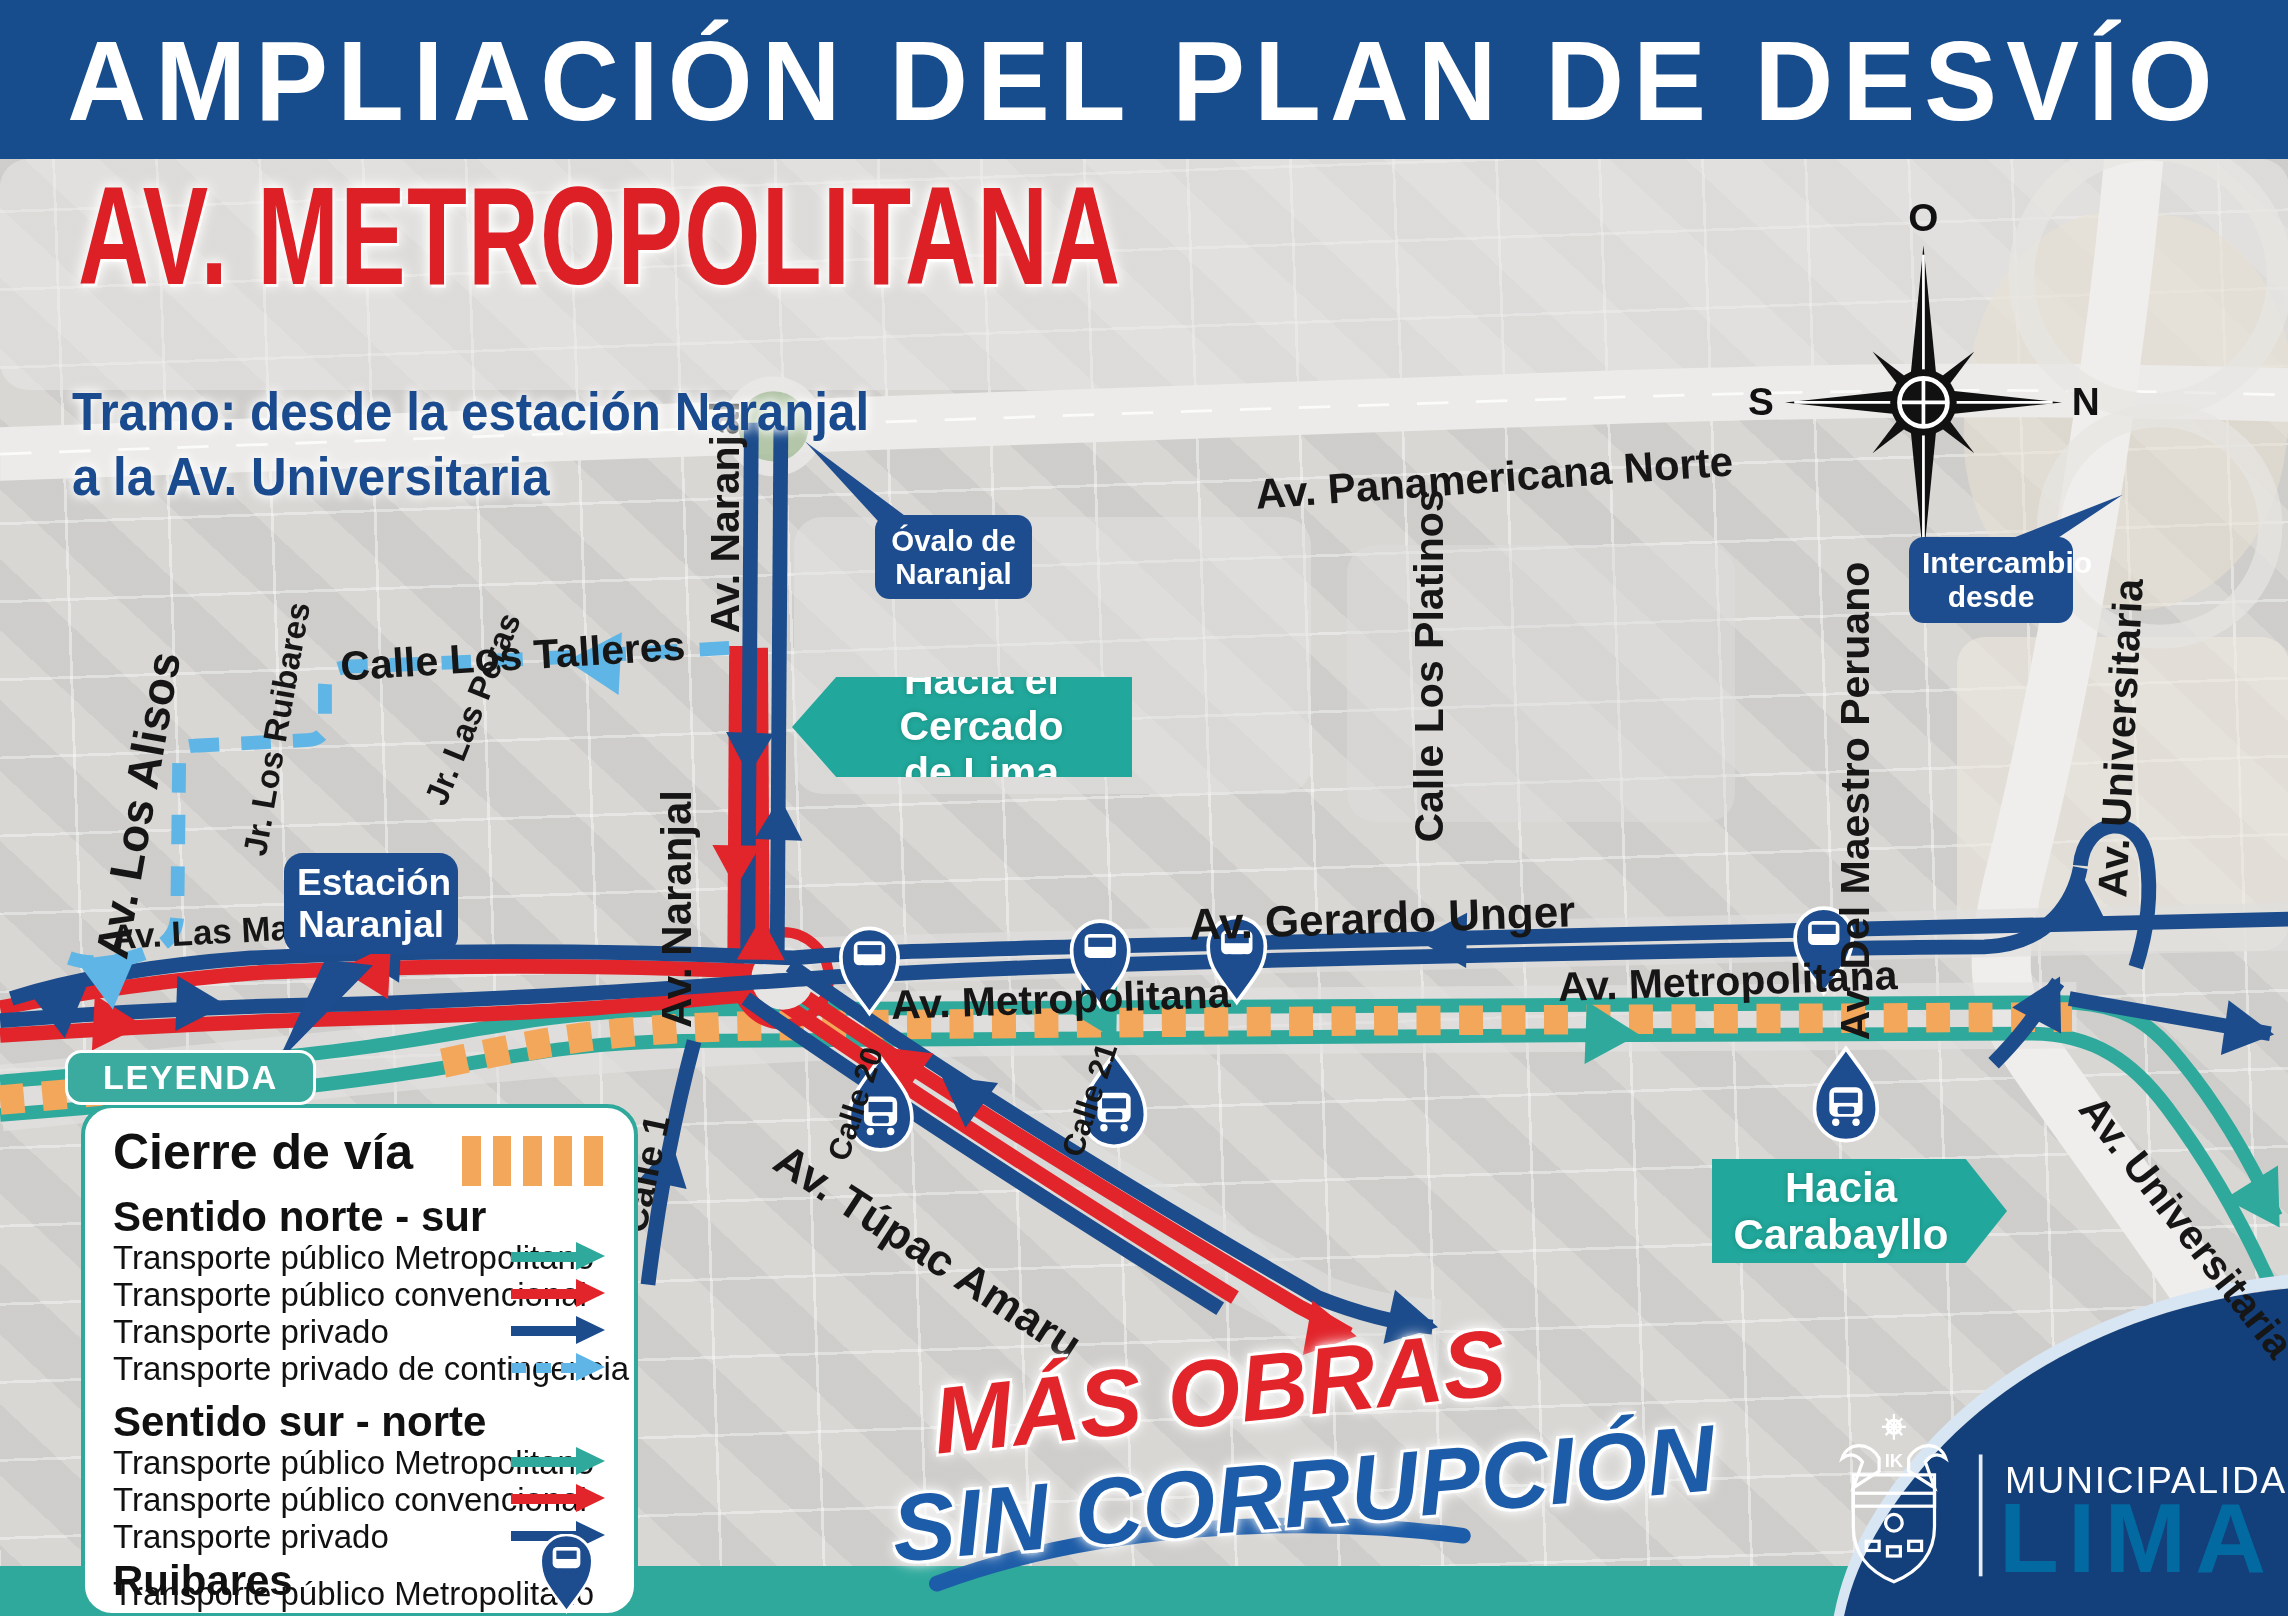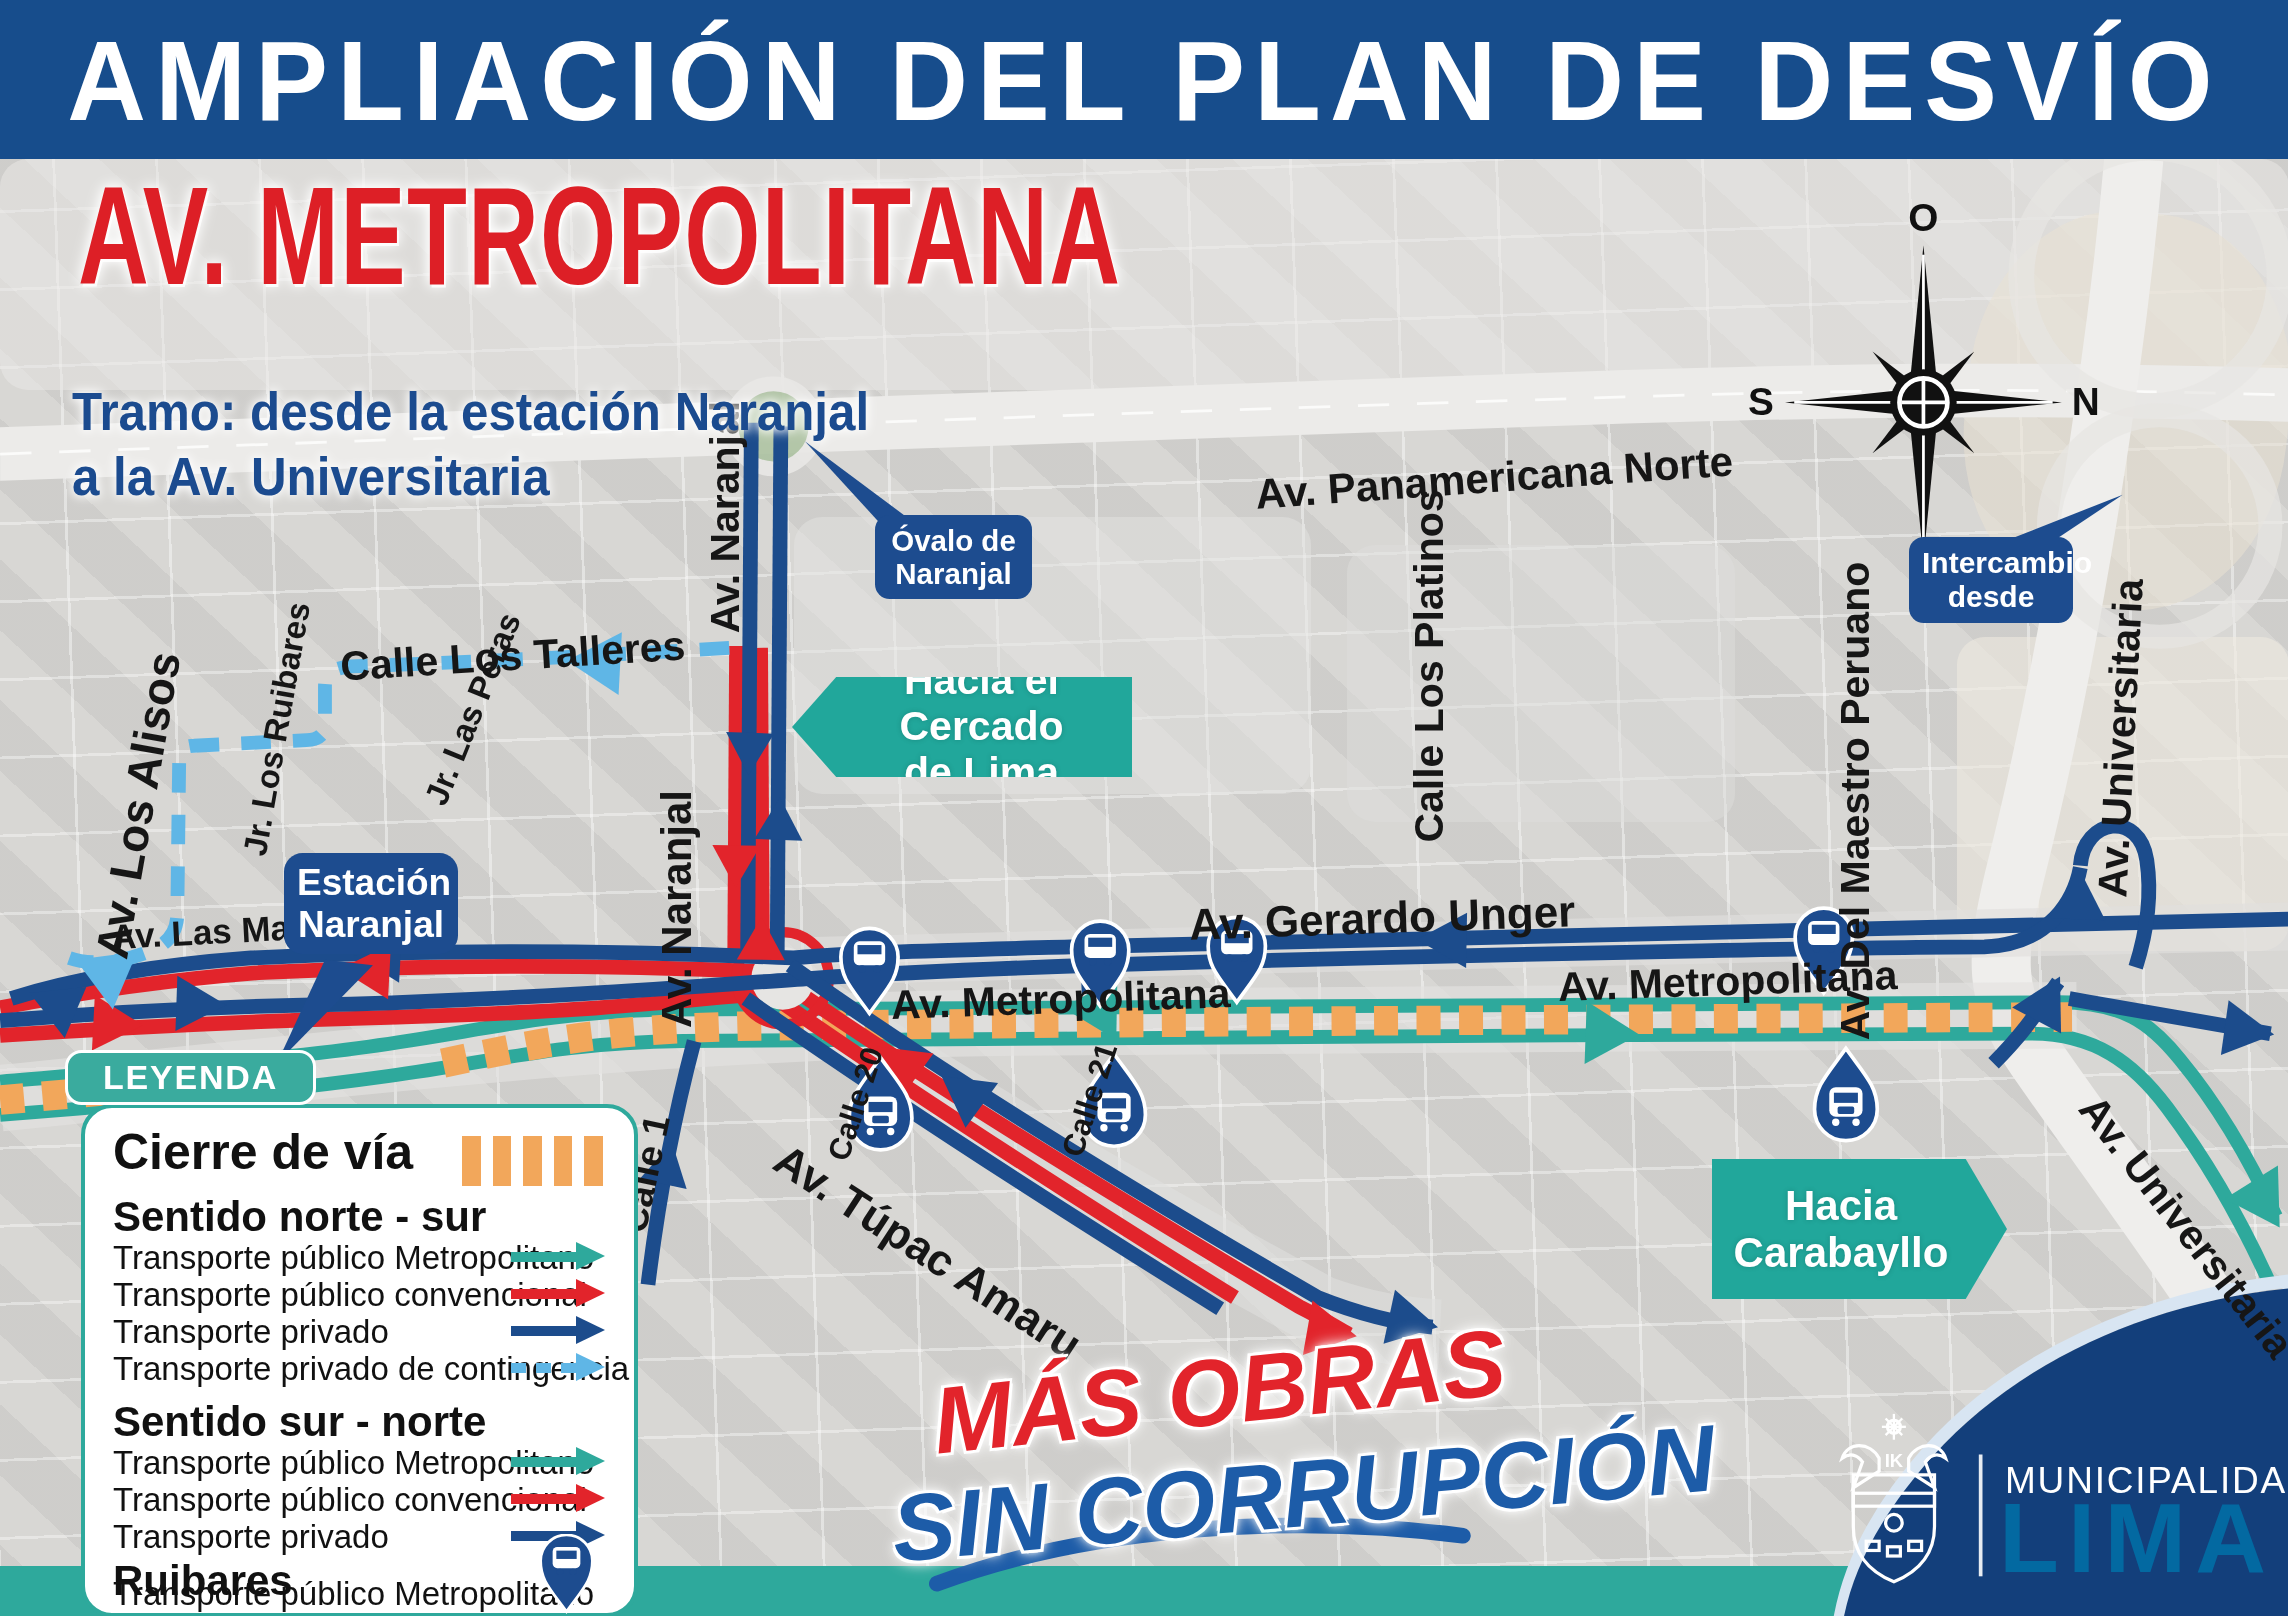--- a/index.html
+++ b/index.html
@@ -263,21 +263,21 @@
   </div>
   <div class="callout" style="left:1909px;top:537px;font-size:30px;width:138px;">
     <span>Intercambio</span><br>
     <span>desde</span>
   </div>
   <div class="tealflag" style="left:792px;top:677px;width:340px;height:100px;font-size:41px;padding-left:0;
               clip-path:polygon(0 50%, 13% 0, 100% 0, 100% 100%, 13% 100%);">
     <span style="margin-left:39px;">Hacia el Cercado</span>
     <span style="margin-left:39px;">de Lima</span>
   </div>
-  <div class="tealflag" style="left:1712px;top:1159px;width:295px;height:140px;font-size:42px;
+  <div class="tealflag" style="left:1712px;top:1159px;width:295px;height:104px;font-size:42px;
               clip-path:polygon(0 0, 86% 0, 100% 50%, 86% 100%, 0 100%);">
     <span style="margin-right:37px;">Hacia</span>
     <span style="margin-right:37px;">Carabayllo</span>
   </div>
 
   <div class="banner">
     <span>AMPLIACIÓN DEL PLAN DE DESVÍO</span>
   </div>
   <div class="big-title">AV. METROPOLITANA</div>
   <div class="subtitle">

